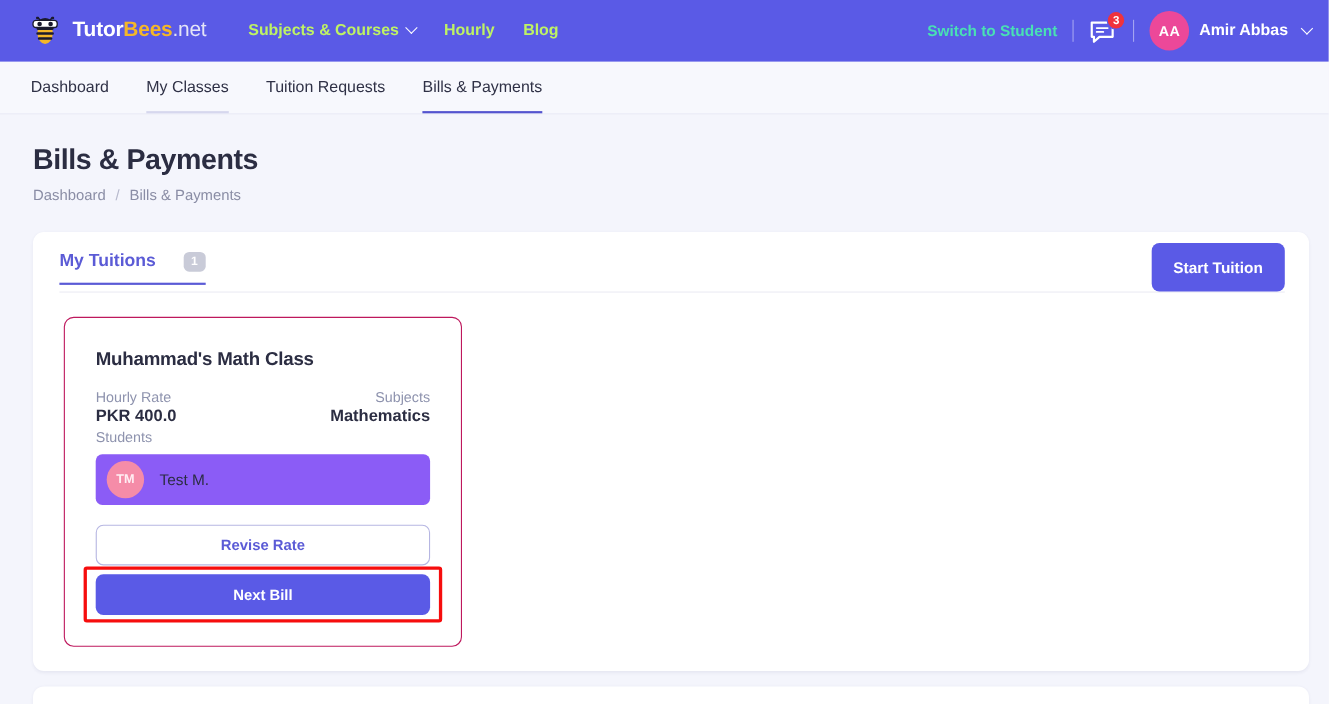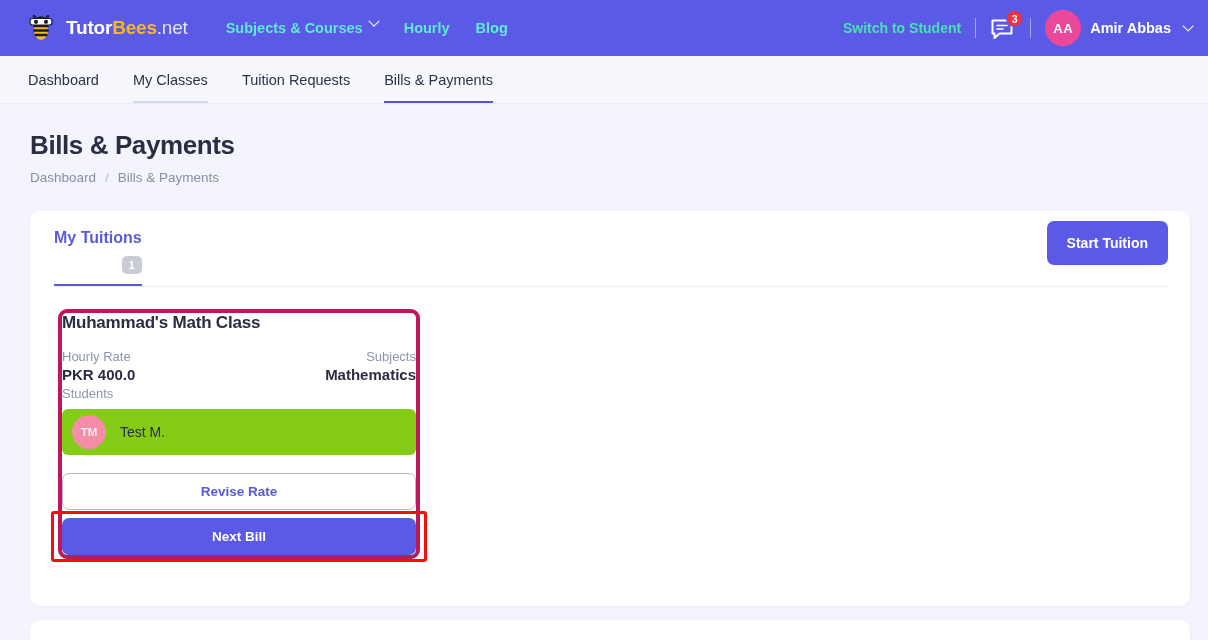--- a/index.html
+++ b/index.html
@@ -33,24 +33,25 @@
   .brand-text .bees { color: #f5b728; }
   .brand-text .net { color: #e4e4f7; font-weight: 500; }
 
   .main-nav {
     display: flex;
     align-items: center;
     gap: 26px;
     margin-left: 38px;
   }
   .nav-link {
-    color: #5eead4;
+    color: #bef264;
     font-size: 14.5px;
     font-weight: 600;
     display: flex;
+    align-items: center;
     gap: 7px;
     cursor: pointer;
     white-space: nowrap;
   }
   .chev {
     display: inline-block;
     width: 8px; height: 8px;
     border-right: 1.6px solid #ffffff;
     border-bottom: 1.6px solid #ffffff;
     transform: rotate(45deg) translate(-2px,-2px);
@@ -163,25 +164,24 @@
     position: relative;
   }
   .panel-top {
     display: flex;
     align-items: flex-start;
     justify-content: space-between;
     padding: 0 0 0 10px;
   }
   .tabs-row { display: flex; }
   .tuitions-tab {
-    display: flex; align-items: flex-end; gap: 9px;
+    display: flex; align-items: flex-start; gap: 25px;
     padding-bottom: 10px;
     border-bottom: 2px solid #5b5bd6;
     cursor: pointer;
-    flex-direction: column;
   }
   .tuitions-tab-label {
     font-size: 16px; font-weight: 700; color: #5b5bd6;
     white-space: nowrap;
   }
   .count-badge {
     background: #c9cbd8;
     color: #ffffff;
     font-size: 11px;
     font-weight: 600;
@@ -205,23 +205,23 @@
   .divider {
     height: 1px;
     background: #ececf4;
     margin: 0 0 0 10px;
   }
 
   
   .cards-area { padding: 22px 0 0 14px; }
   .tuition-card {
     width: 362px;
-    border: 4px solid #be185d;
+    border: 1px solid #be185d;
     border-radius: 9px;
-    padding: 0;
+    padding: 28px;
     background: #fff;
   }
   .card-title {
     font-size: 17px;
     font-weight: 700;
     color: #2b2d42;
     letter-spacing: -0.2px;
     margin-bottom: 16px;
   }
   .meta-grid {
@@ -242,21 +242,21 @@
   }
   .meta-right { text-align: right; }
   .students-label {
     font-size: 13px;
     color: #8e93ae;
     font-weight: 500;
     margin-top: 3px;
   }
   .student-row {
     margin-top: 8px;
-    background: #84cc16;
+    background: #8b5cf6;
     border-radius: 6px;
     display: flex;
     align-items: center;
     gap: 14px;
     padding: 7px 10px;
     height: 46px;
   }
   .avatar-stu {
     width: 34px; height: 34px;
     border-radius: 50%;

